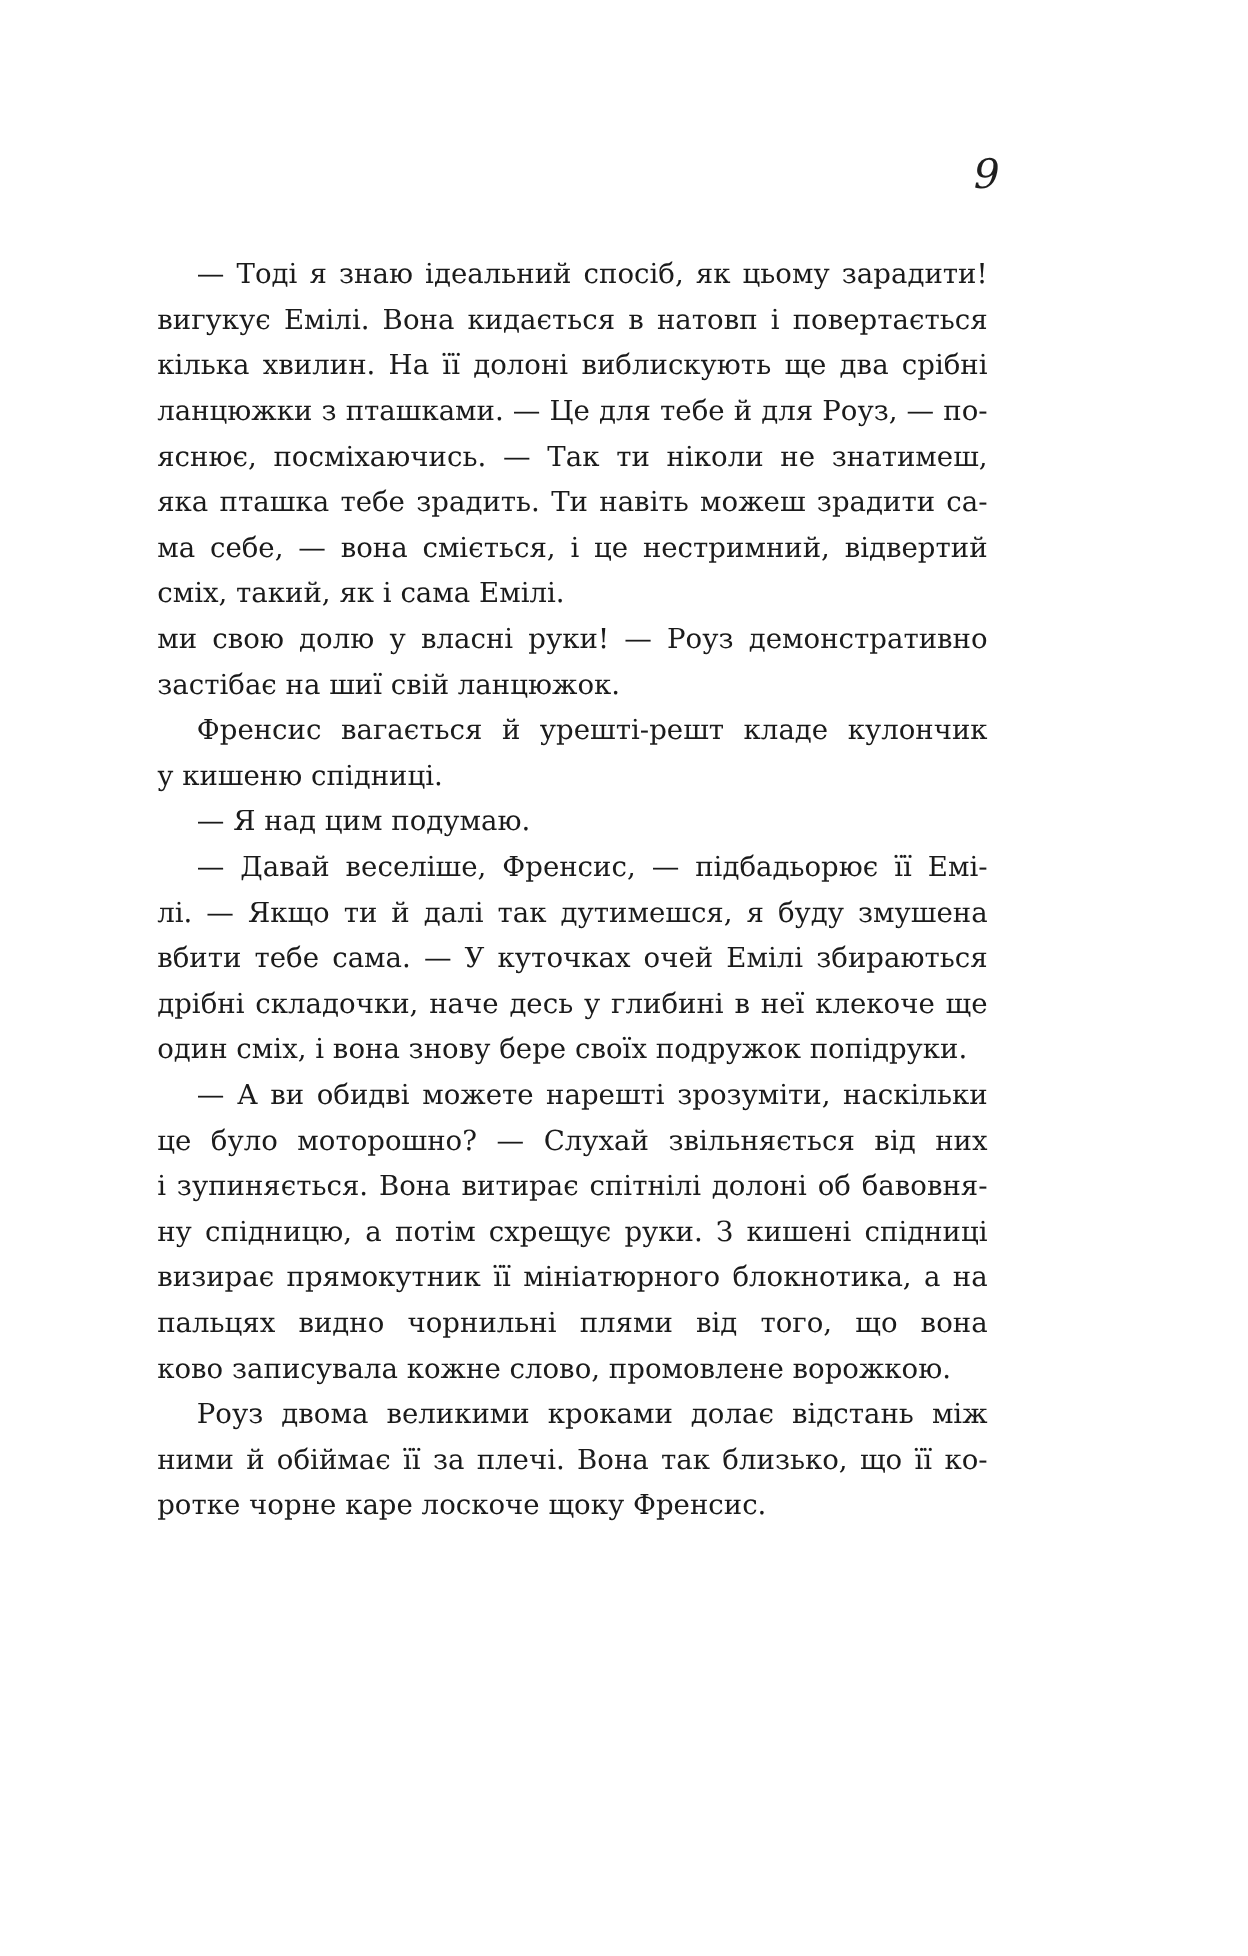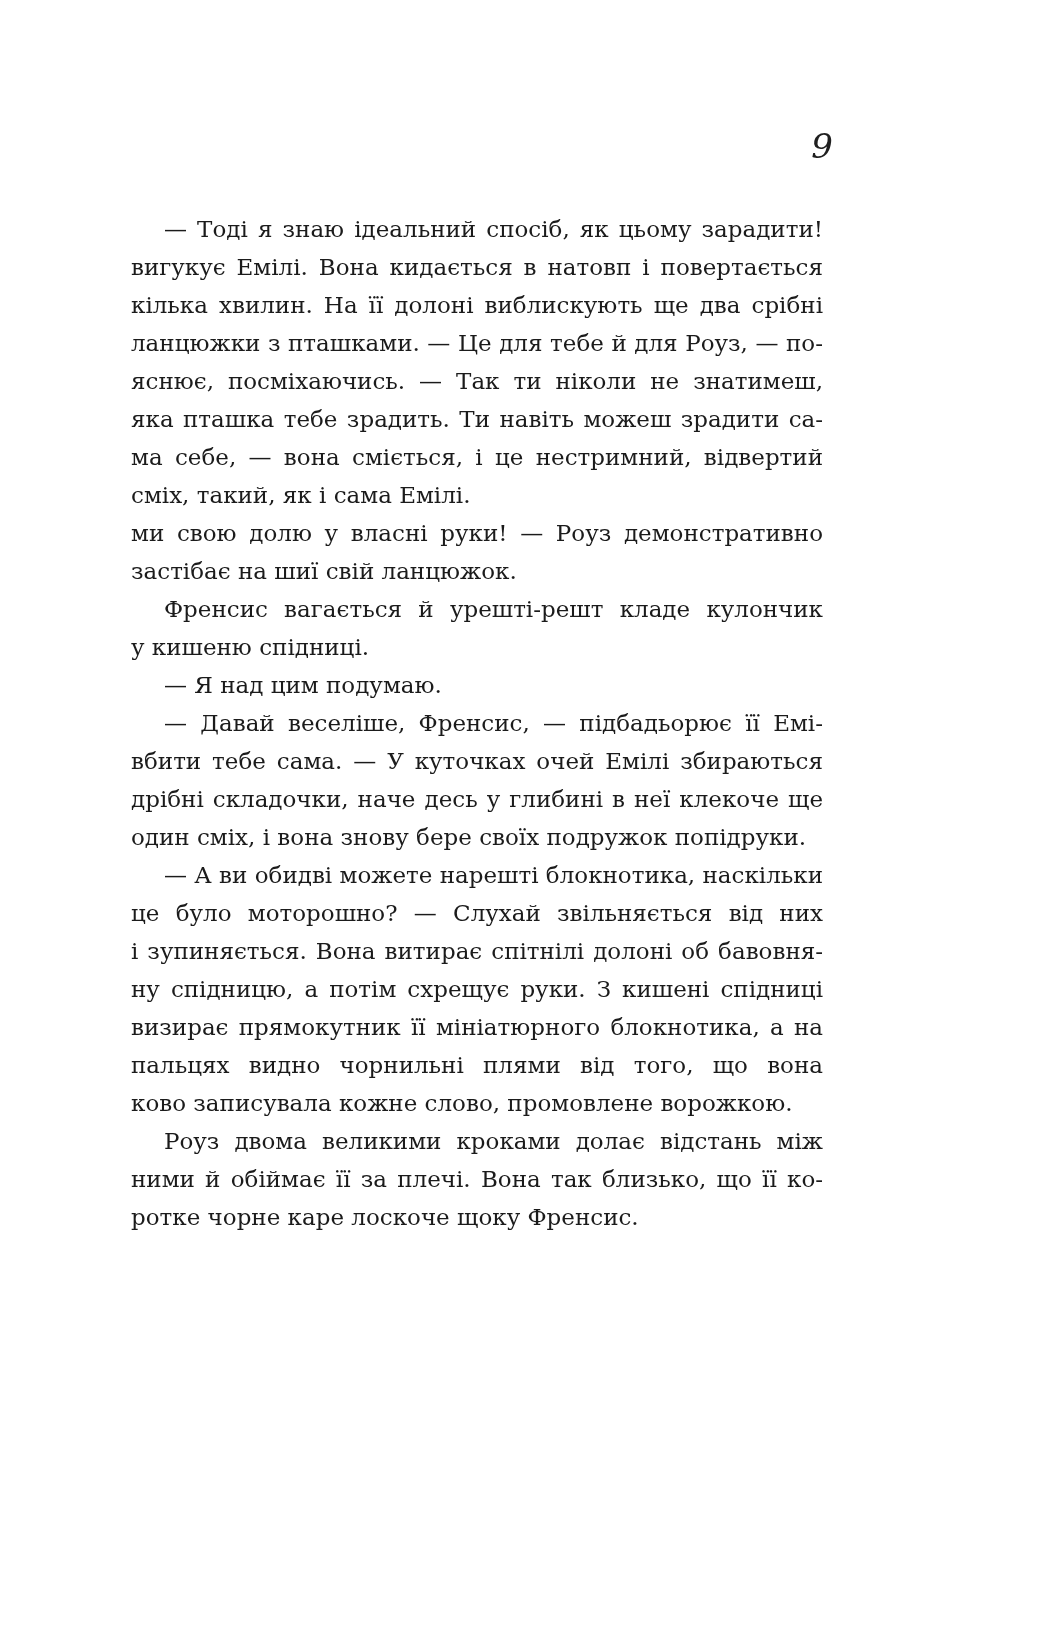--- a/index.html
+++ b/index.html
@@ -76,26 +76,27 @@
       </div>
       <div class="para">
         <div class="line first">Френсис вагається й урешті-решт кладе кулончик</div>
         <div class="line last">у кишеню спідниці.</div>
       </div>
       <div class="para">
         <div class="line first last">— Я над цим подумаю.</div>
       </div>
       <div class="para">
         <div class="line first">— Давай веселіше, Френсис, — підбадьорює її Емі-</div>
+        <div class="line">лі. — Якщо ти й далі так дутимешся, я буду змушена</div>
         <div class="line">вбити тебе сама. — У куточках очей Емілі збираються</div>
         <div class="line">дрібні складочки, наче десь у глибині в неї клекоче ще</div>
         <div class="line last">один сміх, і вона знову бере своїх подружок попідруки.</div>
       </div>
       <div class="para">
-        <div class="line first">— А ви обидві можете нарешті блокнотика, наскільки</div>
+        <div class="line first">— А ви обидві можете нарешті зрозуміти, наскільки</div>
         <div class="line">це було моторошно? — Слухай звільняється від них</div>
         <div class="line">і зупиняється. Вона витирає спітнілі долоні об бавовня-</div>
         <div class="line">ну спідницю, а потім схрещує руки. З кишені спідниці</div>
         <div class="line">визирає прямокутник її мініатюрного блокнотика, а на</div>
         <div class="line">пальцях видно чорнильні плями від того, що вона гаряч-</div>
         <div class="line last">ково записувала кожне слово, промовлене ворожкою.</div>
       </div>
       <div class="para">
         <div class="line first">Роуз двома великими кроками долає відстань між</div>
         <div class="line">ними й обіймає її за плечі. Вона так близько, що її ко-</div>

